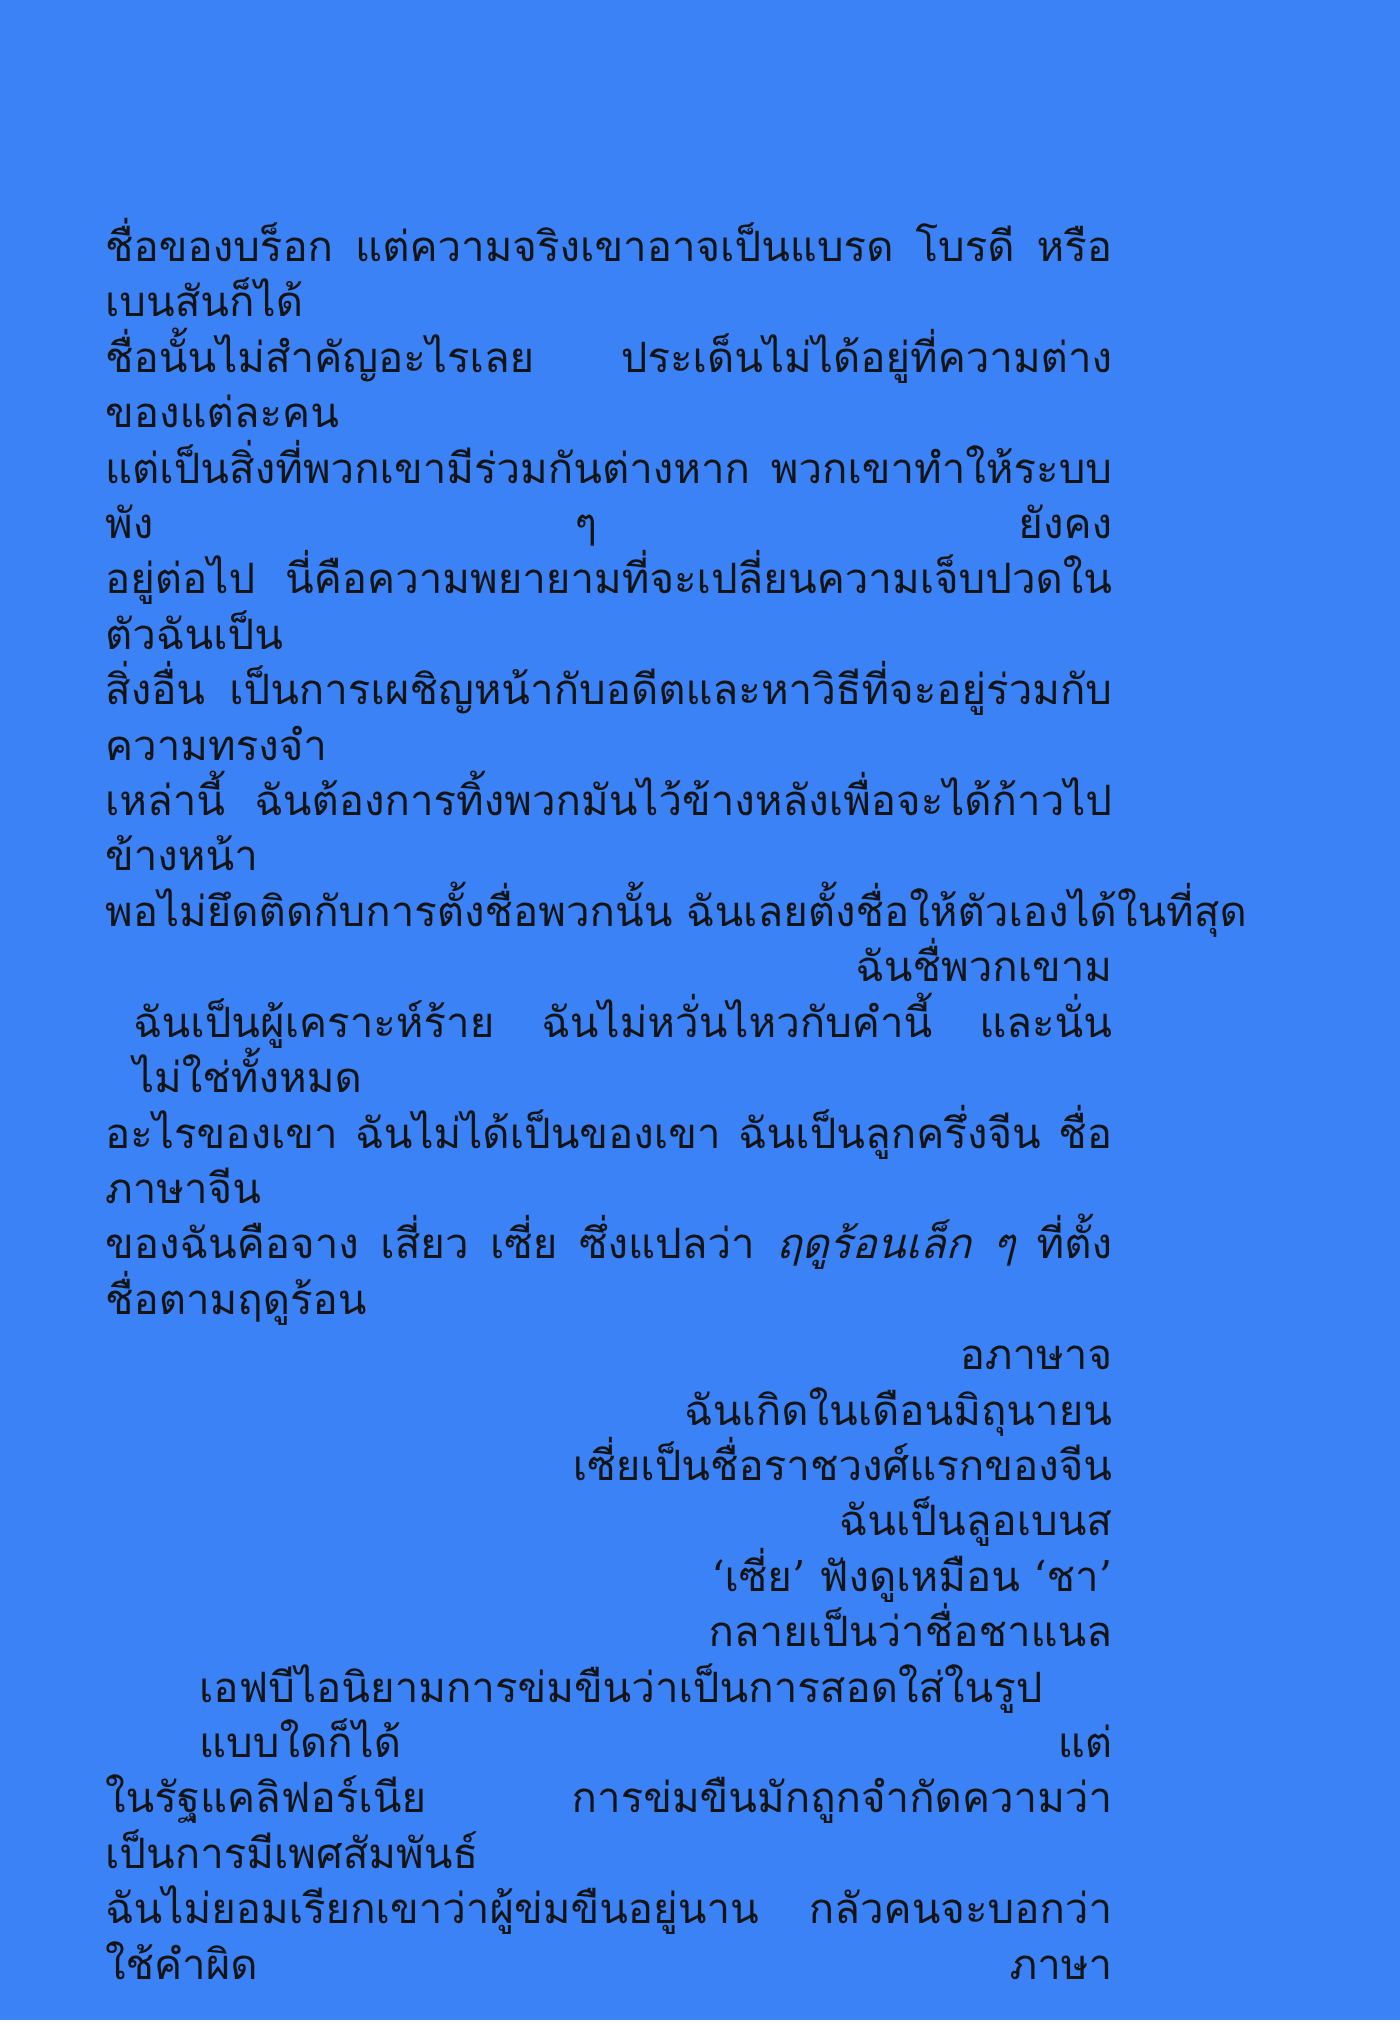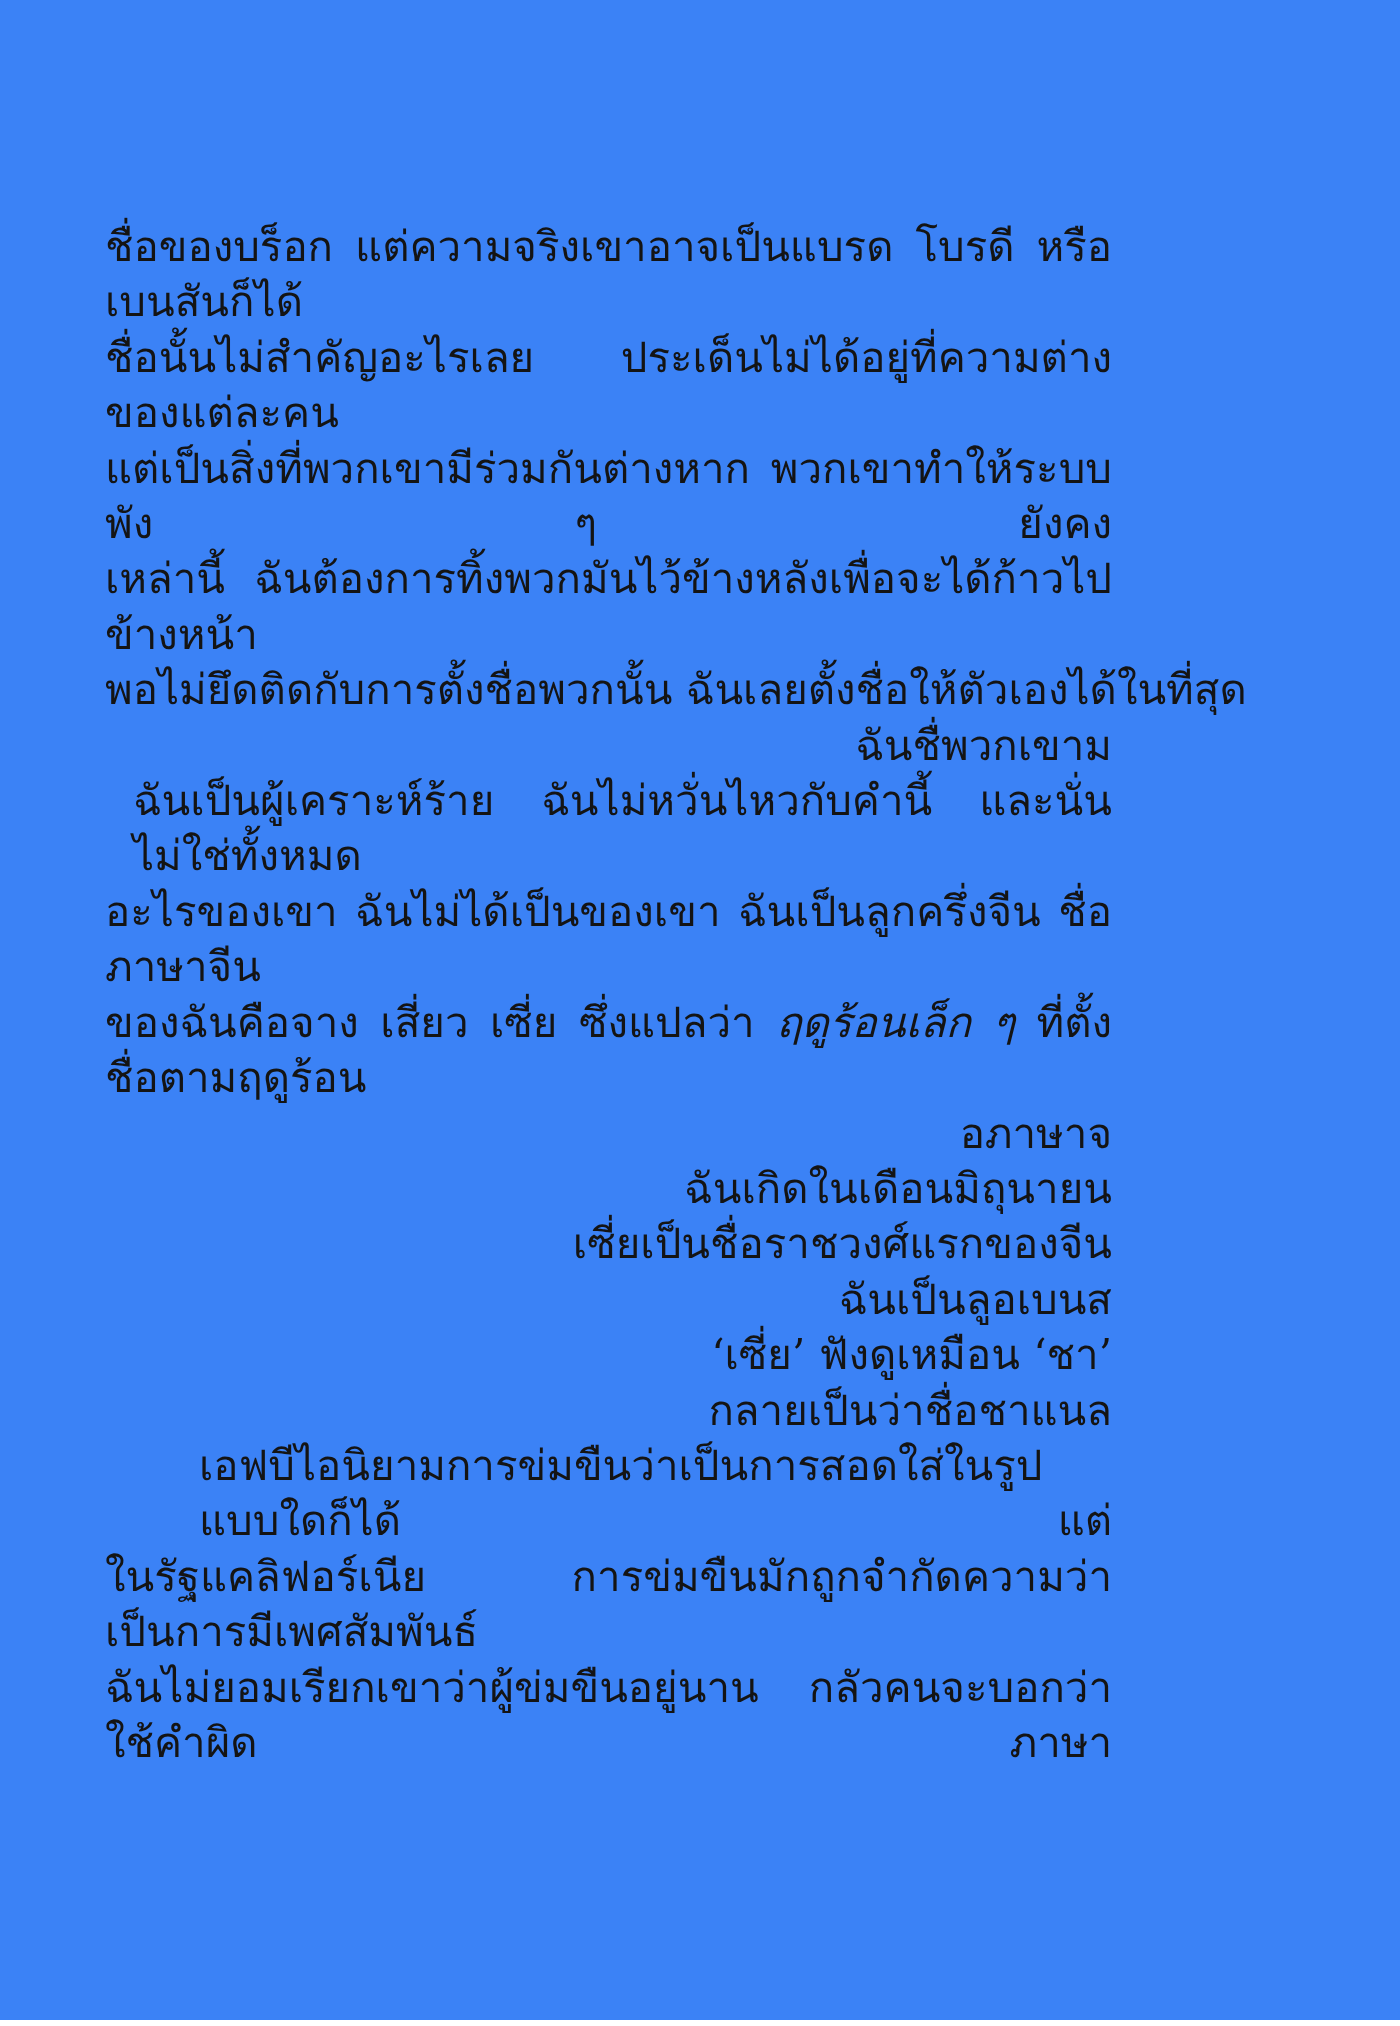--- a/index.html
+++ b/index.html
@@ -40,20 +40,22 @@
   .seg.italic { font-style: italic; }
 </style>
 </head>
 <body>
 
 <div class="page">
   <div class="text-column" style="color: rgb(20, 20, 20);">
       <div class="line just"><span class="seg">ชื่อของบร็อก แต่ความจริงเขาอาจเป็นแบรด โบรดี หรือเบนสันก็ได้</span></div>
       <div class="line just"><span class="seg">ชื่อนั้นไม่สำคัญอะไรเลย ประเด็นไม่ได้อยู่ที่ความต่างของแต่ละคน</span></div>
       <div class="line just"><span class="seg">แต่เป็นสิ่งที่พวกเขามีร่วมกันต่างหาก พวกเขาทำให้ระบบพัง ๆ ยังคง</span></div>
+      <div class="line just"><span class="seg">อยู่ต่อไป นี่คือความพยายามที่จะเปลี่ยนความเจ็บปวดในตัวฉันเป็น</span></div>
+      <div class="line just"><span class="seg">สิ่งอื่น เป็นการเผชิญหน้ากับอดีตและหาวิธีที่จะอยู่ร่วมกับความทรงจำ</span></div>
       <div class="line just"><span class="seg">เหล่านี้ ฉันต้องการทิ้งพวกมันไว้ข้างหลังเพื่อจะได้ก้าวไปข้างหน้า</span></div>
       <div class="line"><span class="seg">พอไม่ยึดติดกับการตั้งชื่อพวกนั้น ฉันเลยตั้งชื่อให้ตัวเองได้ในที่สุด</span></div>
       <div class="line ind1"><span class="seg">ฉันชื่พวกเขาม</span></div>
       <div class="line ind1 just"><span class="seg">ฉันเป็นผู้เคราะห์ร้าย ฉันไม่หวั่นไหวกับคำนี้ และนั่นไม่ใช่ทั้งหมด</span></div>
       <div class="line just"><span class="seg">อะไรของเขา ฉันไม่ได้เป็นของเขา ฉันเป็นลูกครึ่งจีน ชื่อภาษาจีน</span></div>
       <div class="line just"><span class="seg">ของฉันคือจาง เสี่ยว เซี่ย ซึ่งแปลว่า </span><span class="seg italic">ฤดูร้อนเล็ก ๆ</span><span class="seg"> ที่ตั้งชื่อตามฤดูร้อน</span></div>
       <div class="line"><span class="seg">อภาษาจ</span></div>
       <div class="line ind2"><span class="seg">ฉันเกิดในเดือนมิถุนายน</span></div>
       <div class="line ind2"><span class="seg">เซี่ยเป็นชื่อราชวงศ์แรกของจีน</span></div>
       <div class="line ind2"><span class="seg">ฉันเป็นลูอเบนส</span></div>

